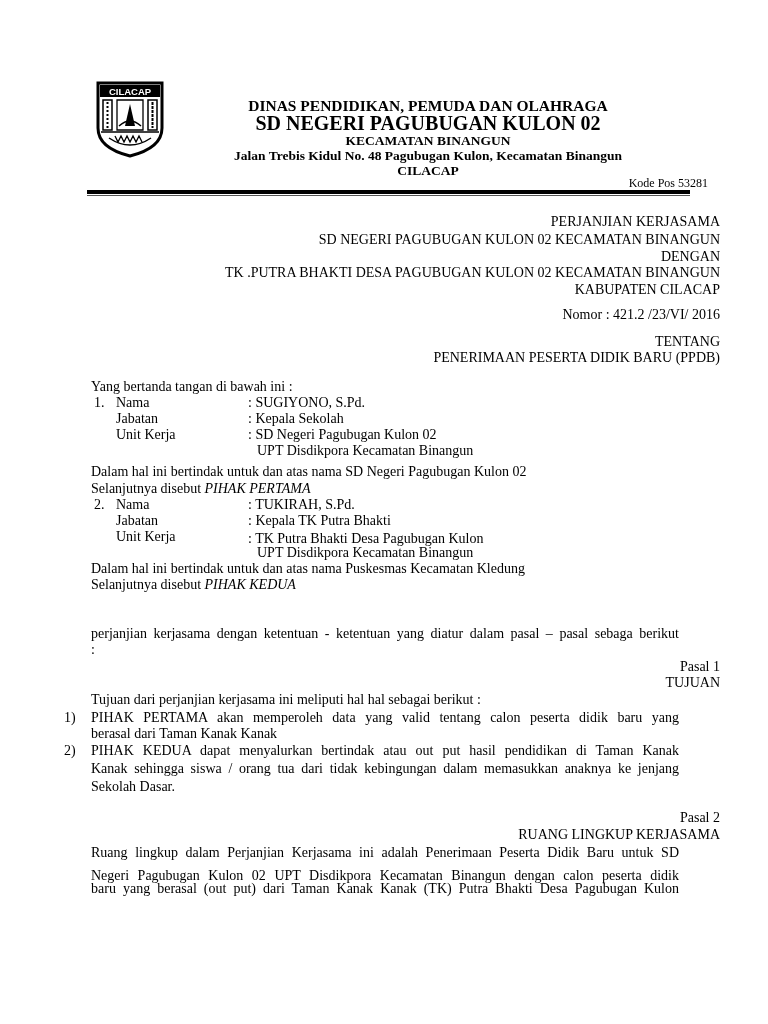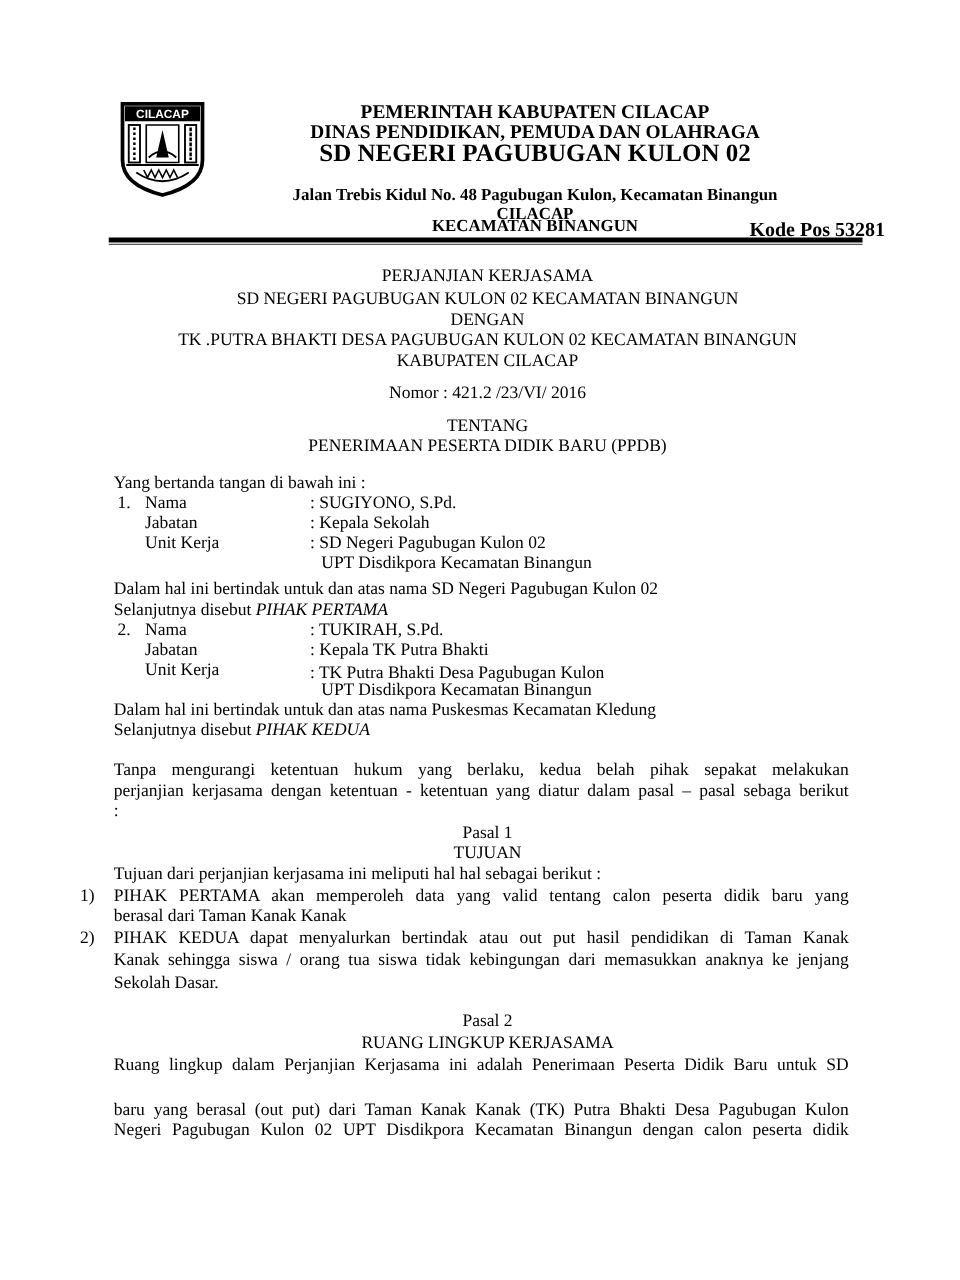--- a/index.html
+++ b/index.html
@@ -6,29 +6,29 @@
   body { width: 768px; height: 1024px; position: relative; overflow: hidden;
          font-family: "Liberation Serif", "DejaVu Serif", serif; color: #000; }
   .page { position: absolute; left: 0; top: 0; width: 768px; height: 1024px; background: #fff; padding-left: 17px; }
 
   
   .logo { position: absolute; left: 95px; top: 80px; width: 70px; height: 78px; }
   .kop { position: absolute; left: 160px; width: 536px; text-align: center; font-weight: bold; }
   .kop1 { top: 81px; font-size: 15.5px; }
   .kop2 { top: 97px; font-size: 15.5px; text-align: center; }
   .kop3 { top: 112px; font-size: 20px; }
-  .kop4 { top: 133px; font-size: 13.5px; margin-top: 40px; }
+  .kop4 { top: 133px; font-size: 13.5px; }
   .kop5 { top: 148px; font-size: 13.5px; }
   .kop6 { top: 163px; font-size: 13.5px; }
-  .kodepos { position: absolute; right: 77px; top: 176px; font-size: 16px; font-weight: bold; }
+  .kodepos { position: absolute; right: 77px; top: 176px; font-size: 12px; font-weight: normal; }
   .rule-thick { position: absolute; left: 87px; width: 603px; top: 190px; height: 4px; background: #000; }
   .rule-thin { position: absolute; left: 87px; width: 603px; top: 195px; height: 1px; background: #555; }
 
   
-  .ctr { position: absolute; left: 60px; width: 660px; text-align: center; font-size: 14px; }
+  .ctr { position: absolute; left: 60px; width: 660px; text-align: right; font-size: 14px; }
 
   .t { position: absolute; font-size: 14px; white-space: nowrap; }
   .just { position: absolute; font-size: 14px; text-align: justify; text-align-last: justify; white-space: nowrap; }
   i { font-style: italic; text-align: right; }
 </style>
 </head>
 <body>
 
 <div class="page">
 
@@ -41,21 +41,20 @@
     <rect x="53" y="20" width="9" height="30" fill="none" stroke="#000" stroke-width="1.5"></rect>
     <line x1="57.5" y1="22" x2="57.5" y2="48" stroke="#000" stroke-width="2" stroke-dasharray="3 1"></line>
     <path d="M22 20 H48 V50 H22 Z" fill="none" stroke="#000" stroke-width="1.3"></path>
     <path d="M35 24 L30 46 H40 Z" fill="#000"></path>
     <path d="M24 46 Q35 36 46 46" fill="none" stroke="#000" stroke-width="1.5"></path>
     <line x1="6" y1="52" x2="64" y2="52" stroke="#000" stroke-width="1.5"></line>
     <path d="M14 58 Q35 72 56 58" fill="none" stroke="#000" stroke-width="1.5"></path>
     <path d="M20 56 l3 6 l3 -6 l3 6 l3 -6 l3 6 l3 -6 l3 6 l3 -6 l3 6" fill="none" stroke="#000" stroke-width="1.3"></path>
   </svg>
 
-  <div class="kop kop1">PEMERINTAH KABUPATEN CILACAP</div>
   <div class="kop kop2">DINAS PENDIDIKAN, PEMUDA DAN OLAHRAGA</div>
   <div class="kop kop3">SD NEGERI PAGUBUGAN KULON 02</div>
   <div class="kop kop4">KECAMATAN BINANGUN</div>
   <div class="kop kop5">Jalan Trebis Kidul No. 48 Pagubugan Kulon, Kecamatan Binangun</div>
   <div class="kop kop6">CILACAP</div>
   <div class="kodepos">Kode Pos 53281</div>
   <div class="rule-thick"></div>
   <div class="rule-thin"></div>
 
   <div class="ctr" style="top:214px">PERJANJIAN KERJASAMA</div>
@@ -85,35 +84,34 @@
   <div class="t" style="left:116px;top:497px">Nama</div>
   <div class="t" style="left:248px;top:497px">: TUKIRAH, S.Pd.</div>
   <div class="t" style="left:116px;top:513px">Jabatan</div>
   <div class="t" style="left:248px;top:513px">: Kepala TK Putra Bhakti</div>
   <div class="t" style="left:116px;top:529px">Unit Kerja</div>
   <div class="t" style="left:248px;top:531px">: TK  Putra Bhakti Desa Pagubugan Kulon</div>
   <div class="t" style="left:257px;top:545px">UPT Disdikpora Kecamatan Binangun</div>
   <div class="t" style="left:91px;top:561px">Dalam hal ini bertindak untuk dan atas nama Puskesmas Kecamatan Kledung</div>
   <div class="t" style="left:91px;top:577px"><span>Selanjutnya disebut </span><i>PIHAK KEDUA</i></div>
 
-  <div class="just" style="left:91px;width:588px;top:609px">Tanpa mengurangi ketentuan hukum yang berlaku, kedua belah pihak sepakat melakukan</div>
   <div class="just" style="left:91px;width:588px;top:626px">perjanjian kerjasama dengan ketentuan - ketentuan yang diatur dalam pasal – pasal sebaga berikut</div>
   <div class="t" style="left:91px;top:642px">:</div>
 
   <div class="ctr" style="top:659px">Pasal 1</div>
   <div class="ctr" style="top:675px">TUJUAN</div>
   <div class="t" style="left:91px;top:692px">Tujuan dari perjanjian kerjasama ini meliputi hal hal sebagai berikut :</div>
 
   <div class="t" style="left:64px;top:710px">1)</div>
   <div class="just" style="left:91px;width:588px;top:710px">PIHAK PERTAMA akan memperoleh data yang valid tentang calon peserta didik baru yang</div>
   <div class="t" style="left:91px;top:726px">berasal dari Taman Kanak Kanak</div>
 
   <div class="t" style="left:64px;top:743px">2)</div>
   <div class="just" style="left:91px;width:588px;top:743px">PIHAK KEDUA dapat menyalurkan bertindak atau out put hasil pendidikan di Taman Kanak</div>
-  <div class="just" style="left:91px;width:588px;top:761px">Kanak sehingga siswa / orang tua siswa tidak kebingungan dari memasukkan anaknya ke jenjang</div>
+  <div class="just" style="left:91px;width:588px;top:761px">Kanak sehingga siswa / orang tua dari tidak kebingungan dalam memasukkan anaknya ke jenjang</div>
   <div class="t" style="left:91px;top:779px">Sekolah Dasar.</div>
 
   <div class="ctr" style="top:810px">Pasal 2</div>
   <div class="ctr" style="top:827px">RUANG LINGKUP KERJASAMA</div>
   <div class="just" style="left:91px;width:588px;top:845px">Ruang lingkup dalam Perjanjian Kerjasama ini adalah Penerimaan Peserta Didik Baru untuk SD</div>
-  <div class="just" style="left:91px;width:588px;top:897px">Negeri Pagubugan Kulon 02 UPT Disdikpora Kecamatan Binangun dengan calon peserta didik</div>
+  <div class="just" style="left:91px;width:588px;top:868px">Negeri Pagubugan Kulon 02 UPT Disdikpora Kecamatan Binangun dengan calon peserta didik</div>
   <div class="just" style="left:91px;width:588px;top:881px">baru yang berasal (out put) dari Taman Kanak Kanak (TK) Putra Bhakti Desa Pagubugan Kulon</div>
 </div>
 
 </body></html>

